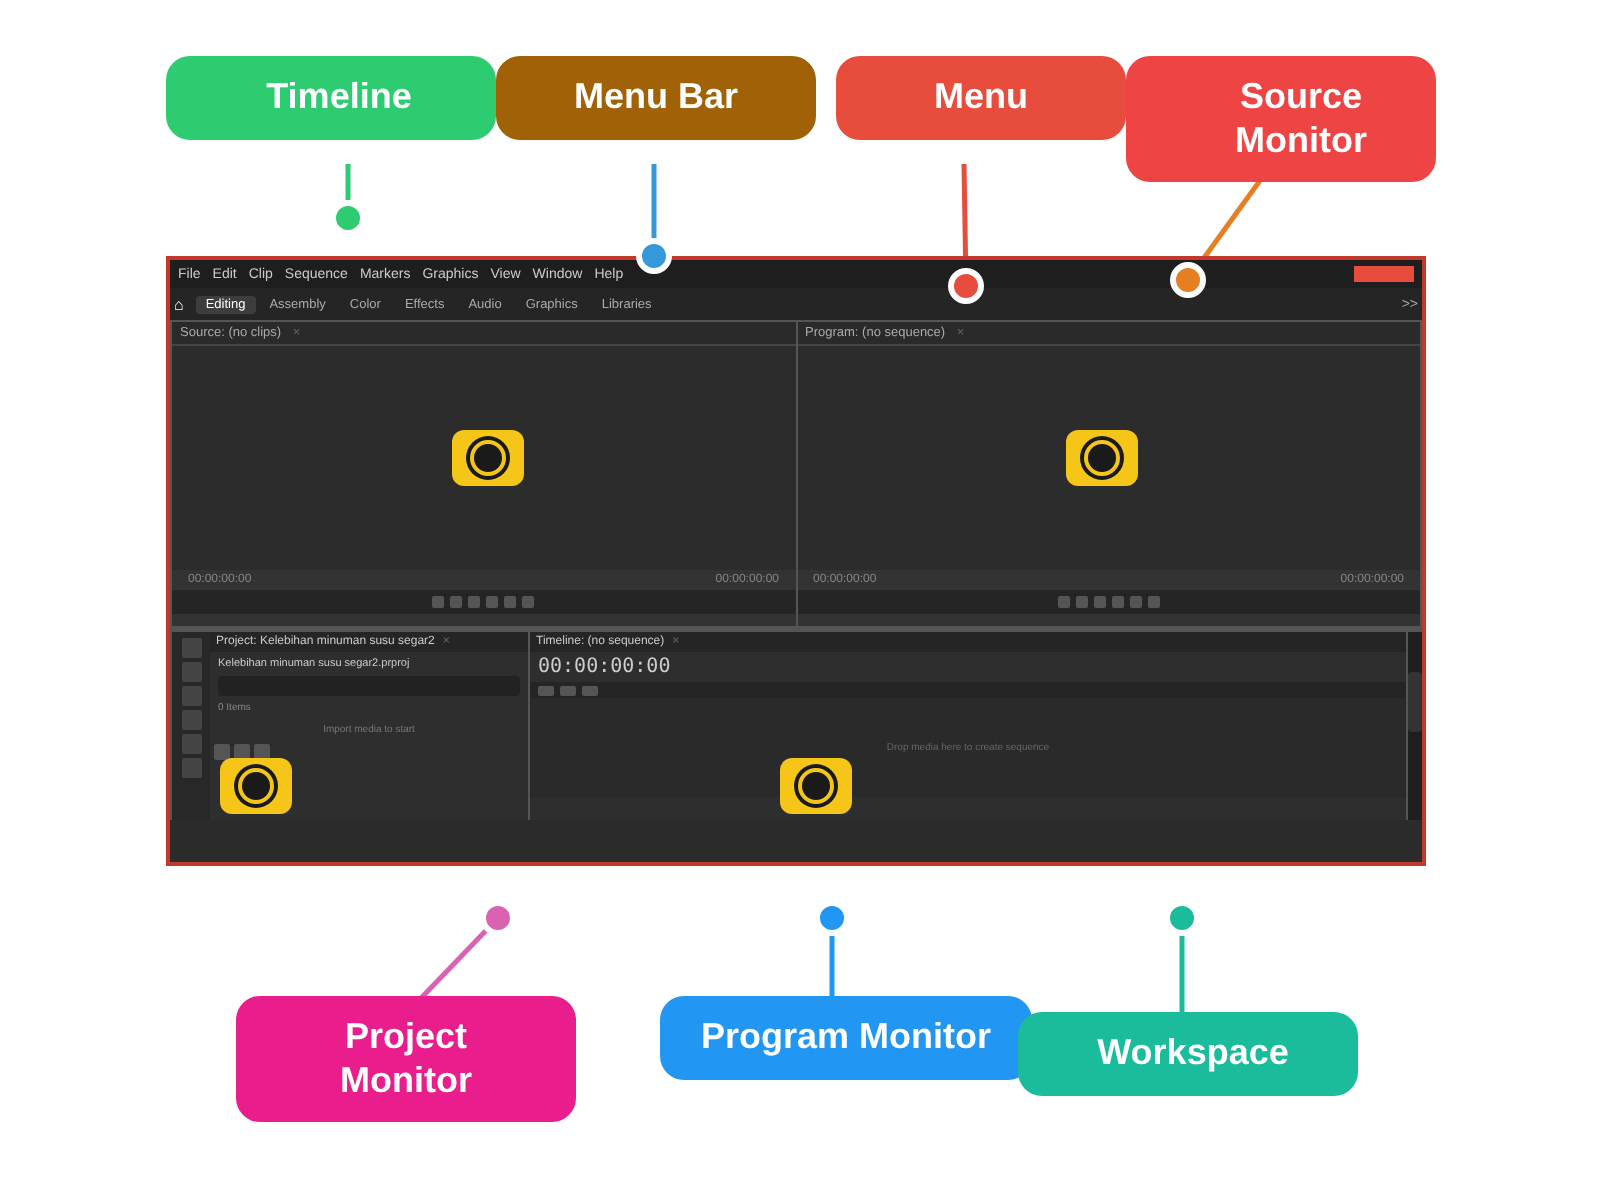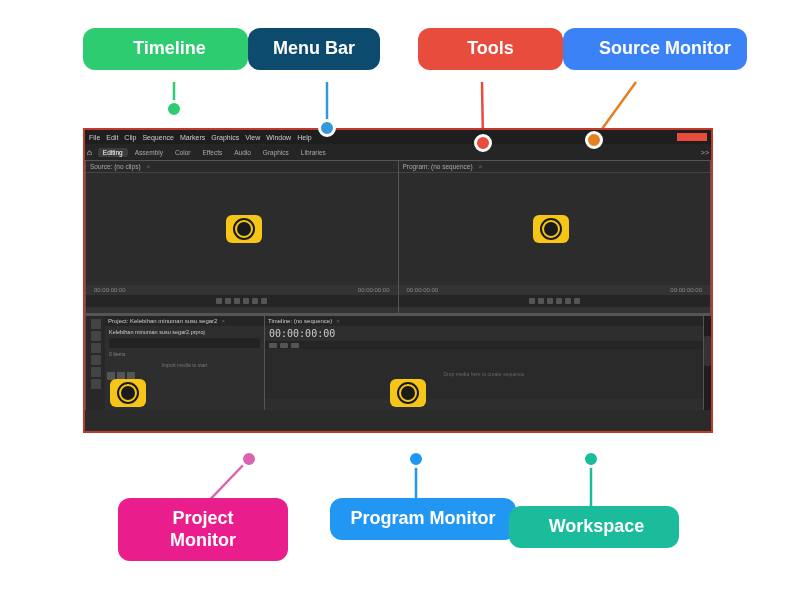--- a/index.html
+++ b/index.html
@@ -286,25 +286,25 @@
 
   <line x1="200" y1="510" x2="249" y2="459" stroke="#d963b0" stroke-width="2.5"></line>
 
   <line x1="416" y1="510" x2="416" y2="459" stroke="#2196f3" stroke-width="2.5"></line>
 
   <line x1="591" y1="510" x2="591" y2="459" stroke="#1abc9c" stroke-width="2.5"></line>
 </svg>
 
 <div class="label-btn" style="background:#2ecc71; left:83px; top:28px; width:165px;padding-left:24px;">Timeline</div>
 
-<div class="label-btn" style="background:#0c4a6e; left:248px; top:28px; width:132px;">Menu Bar</div>
-
-<div class="label-btn" style="background:#e74c3c; left:418px; top:28px; width:145px;">Tools</div>
-
-<div class="label-btn" style="background:#3b82f6; left:563px; top:28px; width:184px;padding-left:36px;">Source Monitor</div>
+<div class="label-btn" style="background:#a16207; left:248px; top:28px; width:160px;">Menu Bar</div>
+
+<div class="label-btn" style="background:#e74c3c; left:418px; top:28px; width:145px;">Menu</div>
+
+<div class="label-btn" style="background:#ef4444; left:563px; top:28px; width:155px;padding-left:36px;">Source Monitor</div>
 
 <div class="dot" style="width:18px;height:18px;background:#2ecc71;left:165px;top:100px;border:3px solid white;"></div>
 
 <div class="dot" style="width:18px;height:18px;background:#3498db;left:318px;top:119px;border:3px solid white;"></div>
 
 <div class="dot" style="width:18px;height:18px;background:#e74c3c;left:474px;top:134px;border:3px solid white;"></div>
 
 <div class="dot" style="width:18px;height:18px;background:#e67e22;left:585px;top:131px;border:3px solid white;"></div>
 
 <div class="premiere-wrap">

